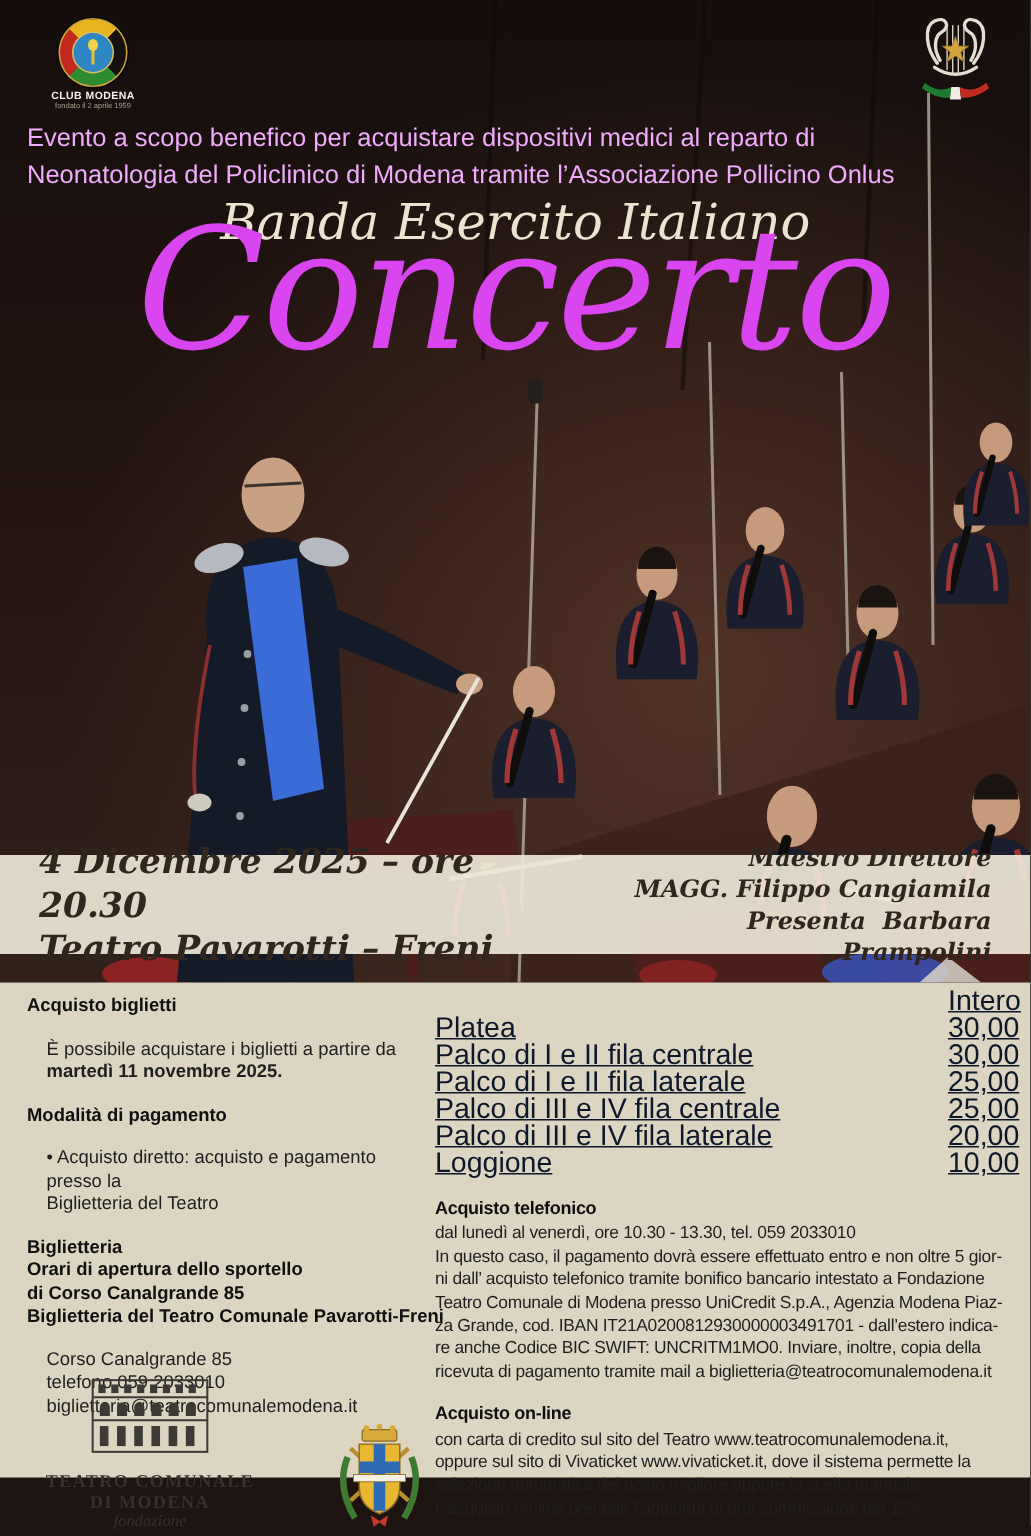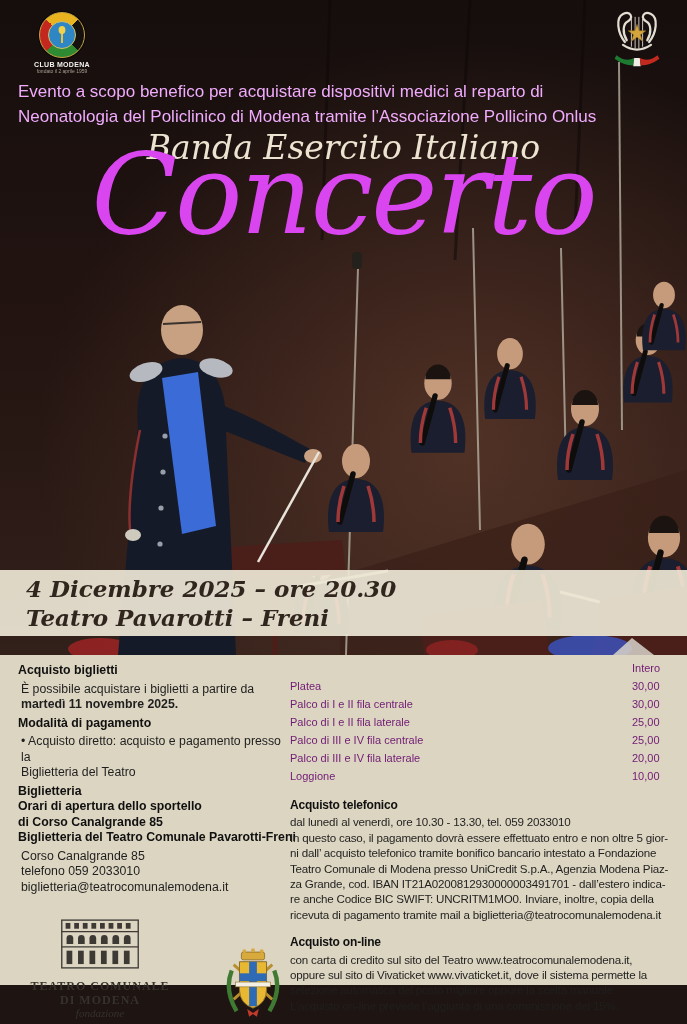--- a/index.html
+++ b/index.html
@@ -48,26 +48,26 @@
   .date-left { font-size:23px; line-height:29px; }
   .date-right { font-size:16px; line-height:21px; text-align:right; white-space:pre-wrap; }
 
   
   .info-section {
     position:absolute; top:655px; left:0; width:687px; height:330px;
     background:#dcd5c1; color:#1f1f1f;
   }
   .col-left { position:absolute; left:18px; top:8px; width:274px; font-size:12.3px; line-height:15.5px; }
   .col-left h3 { margin:0; font-size:12.3px; line-height:15.5px; font-weight:bold; color:#101010; white-space:pre-line; }
-  .col-left p  { margin:3px; white-space:pre-line; }
+  .col-left p  { margin:13px; white-space:pre-line; }
   .mt14 { margin-top:13px; } .mt12 { margin-top:12px; } .mt6 { margin-top:6px; }
   .nowrap { white-space:nowrap !important; }
 
   .col-right { position:absolute; left:290px; top:4px; width:390px; }
-  .price-table { font-size:11px; line-height:18px; color:#701a75; }
+  .price-table { font-size:19px; line-height:18px; color:#0f172a;text-decoration:underline; }
   .price-row { display:flex; }
   .p-label { flex:1; }
   .p-val { width:48px; text-align:left; }
   .para-block { margin-top:13px; font-size:11.6px; line-height:15.4px; letter-spacing:-0.2px; }
   .para-block h3 { margin:0 0 1px 0; font-size:12px; font-weight:bold; color:#101010; }
   .para-block p { margin:0; white-space:pre; }
 
   .footer-logos { position:absolute; left:20px; top:262px; display:flex; align-items:flex-end; gap:44px; }
   .teatro-logo { width:160px; text-align:center; color:#35322c; }
   .teatro-name { font-family:"Liberation Serif", serif; font-weight:bold; font-size:12px; line-height:14px; letter-spacing:1px; margin-top:4px; white-space:pre-line; }
@@ -204,20 +204,23 @@
     <p class="intro">Evento a scopo benefico per acquistare dispositivi medici al reparto di
 Neonatologia del Policlinico di Modena tramite l’Associazione Pollicino Onlus</p>
     <div class="band-name">Banda Esercito Italiano</div>
     <h1 class="main-title">Concerto</h1>
 
     <div class="date-band">
       <div class="date-left">
         <div>4 Dicembre 2025 – ore 20.30</div>
         <div>Teatro Pavarotti – Freni</div>
       </div>
+      <div class="date-right">Maestro Direttore
+MAGG. Filippo Cangiamila
+Presenta  Barbara Prampolini</div>
     </div>
   </section>
 
   <section class="info-section">
 
     <div class="col-left">
       <h3>Acquisto biglietti</h3>
       <p><span>È possibile acquistare i biglietti a partire da </span><b>martedì 11 novembre 2025.</b></p>
 
       <h3 class="mt14">Modalità di pagamento</h3>

